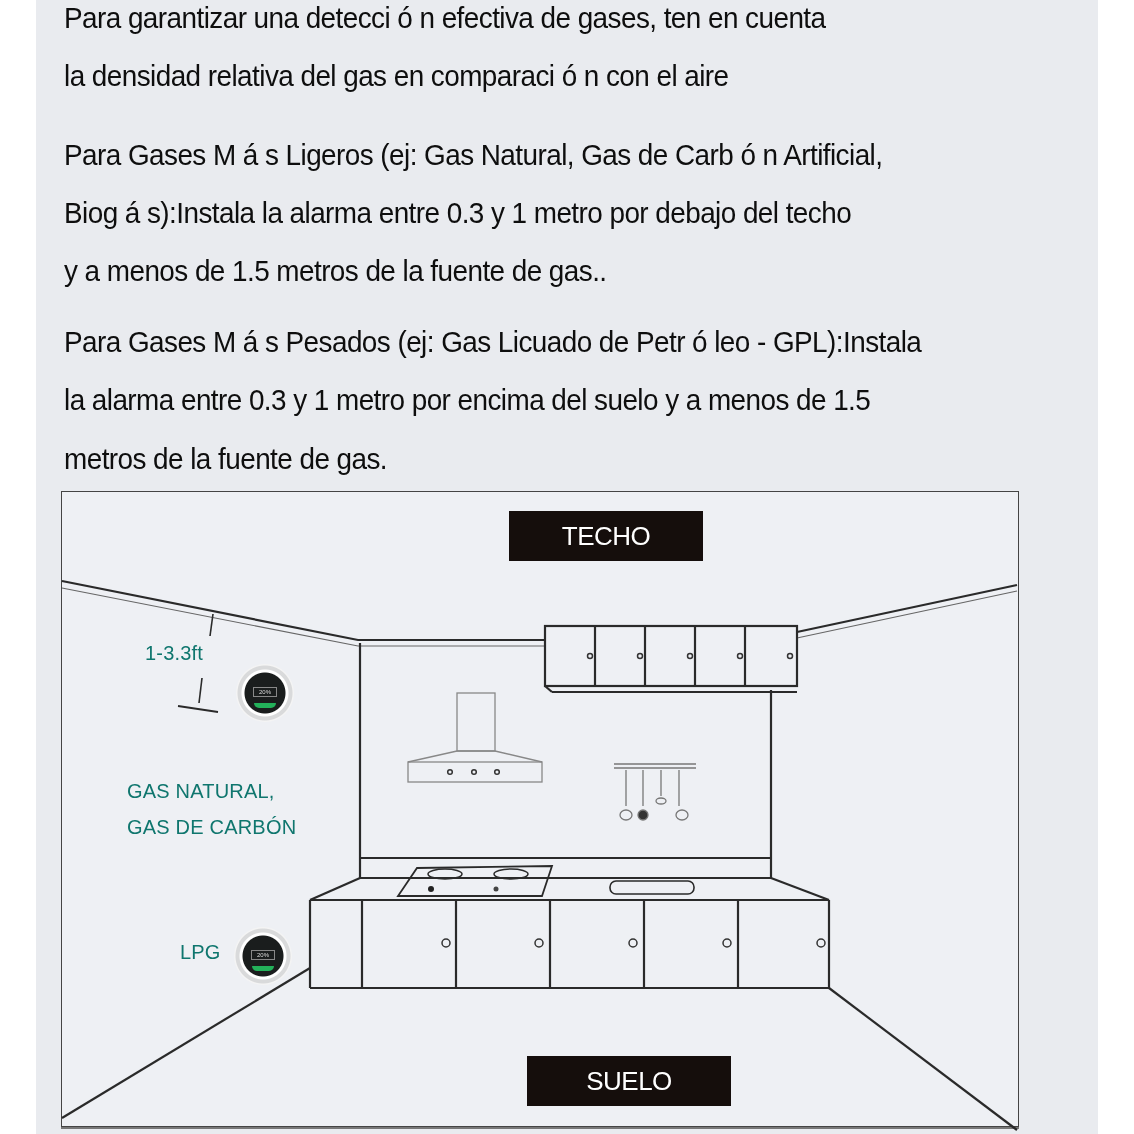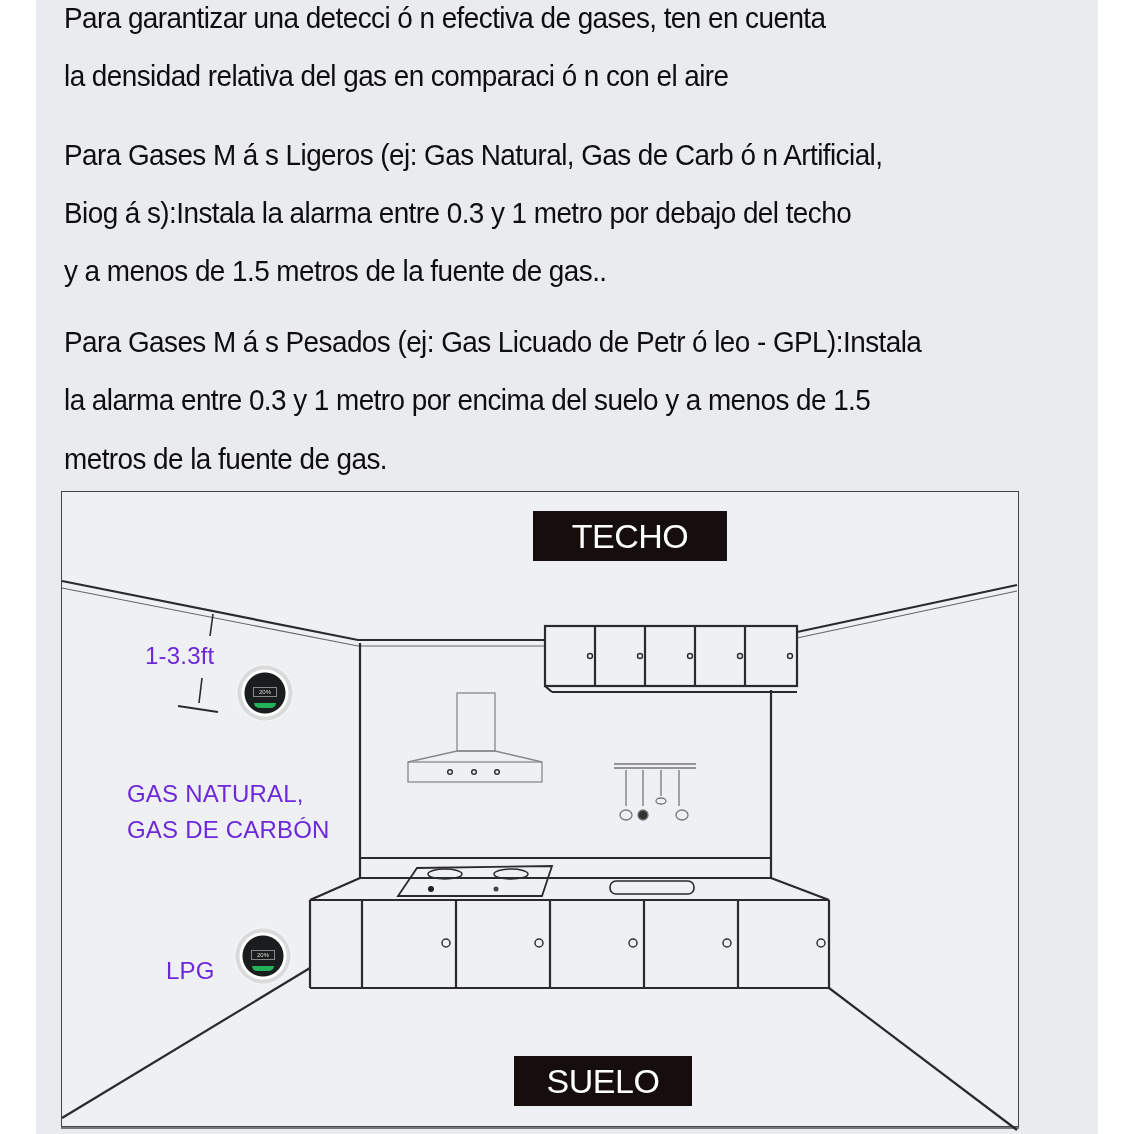--- a/index.html
+++ b/index.html
@@ -3,23 +3,23 @@
 <meta charset="utf-8">
 <style>
   html, body { margin:0; padding:0; }
   body { width:1134px; height:1134px; background:#ffffff; position:relative; overflow:hidden;
          font-family:"Liberation Sans", "DejaVu Sans", sans-serif; }
   .panel { position:absolute; left:36px; top:0; width:1062px; height:1134px; background:#e9ebef; }
   .para { position:absolute; left:64px; font-size:30px; color:#0e0e0e; line-height:58px;
           letter-spacing:-0.6px; white-space:nowrap; transform:scaleX(0.93); transform-origin:left top; }
   .frame { position:absolute; left:61px; top:491px; width:956px; height:634px;
            background:#eef0f4; border:1px solid #444; box-shadow:0 2px 0 #777; }
-  .label-box { position:absolute; background:#150e0c; color:#fff; font-size:34px;
-               display:flex; align-items:center; justify-content:center; letter-spacing:-0.5px;margin-left:24px; }
-  .orange { position:absolute; color:#6d28d9; font-size:24px; white-space:nowrap; letter-spacing:0.2px; }
+  .label-box { position:absolute; background:#150e0c; color:#fff; font-size:26px;
+               display:flex; align-items:center; justify-content:center; letter-spacing:-0.5px; }
+  .orange { position:absolute; color:#0f766e; font-size:20px; white-space:nowrap; letter-spacing:0.2px; }
   svg { position:absolute; left:0; top:0; }
   .detector { position:absolute; width:58px; height:58px; border-radius:50%;
               background:radial-gradient(circle, #1a1d1d 0 20px, #ffffff 21px 23px, #d9dadb 24px 27px, #f4f4f4 28px);
               display:flex; align-items:center; justify-content:center; }
   .detector .scr { width:22px; height:8px; border:1px solid #888; font-size:6px; color:#ddd;
                    display:flex; align-items:center; justify-content:center; margin-top:-3px; }
   .detector .bar { position:absolute; bottom:14px; left:18px; width:22px; height:5px; border-radius:0 0 6px 6px; background:#23b15a; }
 </style>
 </head>
 <body>
@@ -122,26 +122,26 @@
     <circle cx="821" cy="943" r="4"></circle>
     <circle cx="450" cy="772" r="2.3"></circle>
       <circle cx="474" cy="772" r="2.3"></circle>
       <circle cx="497" cy="772" r="2.3"></circle>
   </g>
   <circle cx="431" cy="889" r="3" fill="#222"></circle>
   <circle cx="496" cy="889" r="2.5" fill="#444"></circle>
 </svg>
 
 <div class="label-box" style="left:509px; top:511px; width:194px; height:50px;">TECHO</div>
-<div class="label-box" style="left:490px; top:1056px; width:178px; height:50px;">SUELO</div>
+<div class="label-box" style="left:527px; top:1056px; width:204px; height:50px;">SUELO</div>
 
 <div class="orange" style="left:145px; top:642px;">1-3.3ft</div>
 <div class="orange" style="left:127px; top:780px;">GAS NATURAL,</div>
 <div class="orange" style="left:127px; top:816px;">GAS DE CARBÓN</div>
-<div class="orange" style="left:166px; top:941px;margin-top:16px;">LPG</div>
+<div class="orange" style="left:180px; top:941px;">LPG</div>
 
 <div class="detector" style="left:236px; top:664px;">
   <div class="scr">20%</div>
   <div class="bar"></div>
 </div>
 <div class="detector" style="left:234px; top:927px;">
   <div class="scr">20%</div>
   <div class="bar"></div>
 </div>
 

